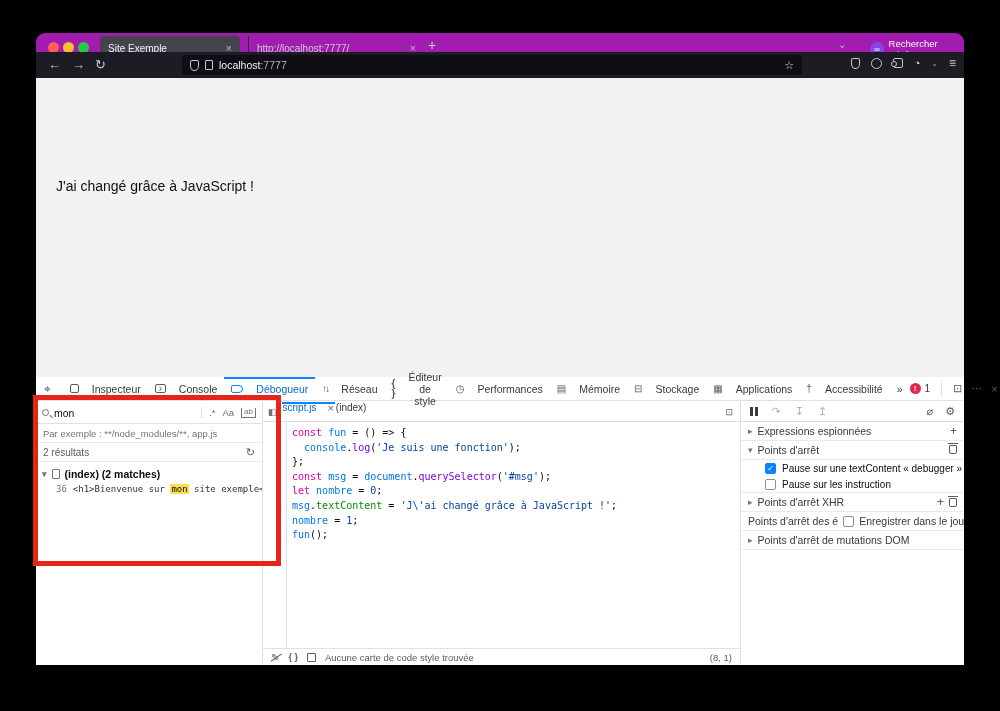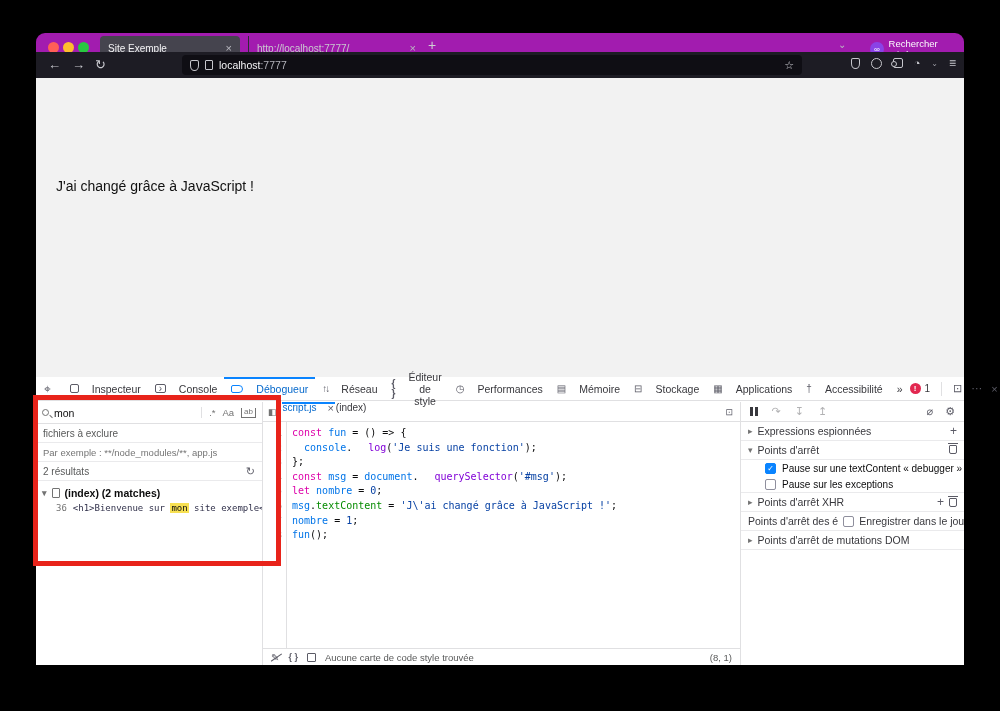--- a/index.html
+++ b/index.html
@@ -97,21 +97,21 @@
   .ed-tab { display:flex; gap:5px; padding:0 1px; color:#38383d; position:relative; }
   .ed-tab.active { color:#0669cc; }
   .ed-tab.active::before { content:""; position:absolute; left:0; top:0; right:0; height:2px; background:#0a84ff; }
   .ed-expand { margin-left:auto; display:flex; align-items:center; padding:0 7px; color:#5b5b66; font-size:9px; }
   .ed-body { flex:1; display:flex; overflow:hidden; }
   .gutter { width:24px; border-right:1px solid #e0e0e2; padding-top:4px; text-align:right; }
   .gutter .ln { font-family:"DejaVu Sans Mono",monospace; font-size:9.5px; line-height:14.6px; color:#737373; padding-right:4px; }
   .codearea { flex:1; padding:4px 0 0 5px; font-family:"DejaVu Sans Mono",monospace; font-size:10px; white-space:pre; }
   .cl { line-height:14.6px; }
   .tk-p { color:#0c0c0d; } .tk-k { color:#dd00a9; } .tk-v { color:#0074e8; }
-  .tk-f { color:#8000d7;margin-left:16px; } .tk-s { color:#0842a4; } .tk-n { color:#0842a4; } .tk-g { color:#058b00; }
+  .tk-f { color:#8000d7; } .tk-s { color:#0842a4; } .tk-n { color:#0842a4; } .tk-g { color:#058b00; }
   .ed-status { height:17px; border-top:1px solid #e0e0e2; display:flex; align-items:center; gap:9px; padding:0 8px; font-size:9.5px; color:#585959; }
   .bb-pencil { position:relative; font-size:10px; color:#5b5b66; }
   .bb-pencil::after { content:""; position:absolute; left:-1px; top:5px; width:13px; height:1.2px; background:#5b5b66; transform:rotate(-35deg); }
   .cubeic { width:9px; height:9px; border:1.1px solid #5b5b66; border-radius:1px; display:inline-block; }
   .cursorpos { margin-left:auto; color:#585959; }
 
   
   .rpanel { width:223px; font-size:10.5px; }
   .rp-cmd { height:20px; border-bottom:1px solid #e0e0e2; display:flex; align-items:center; gap:14px; padding:0 9px; }
   .pauseic { display:inline-flex; gap:2.5px; }
@@ -245,21 +245,20 @@
       <div class="lpanel">
         <div class="lp-search">
           <span class="mag"></span>
           <input value="mon" style="">
           <span class="modicons">
             <span>.*</span>
             <span>Aa</span>
             <span class="wordic">ab</span>
           </span>
         </div>
-        <div class="lp-row">fichiers à exclure</div>
         <div class="lp-row lp-input">
           <input placeholder="Par exemple : **/node_modules/**, app.js" style="">
         </div>
         <div class="lp-row lp-results">
           <span>2 résultats</span>
           <span class="refresh">↻</span>
         </div>
         <div class="file-row">
           <span class="tri">▾</span>
           <span class="pageic"></span>
@@ -332,21 +331,21 @@
           <span class="tri">▾</span>
           <span>Points d'arrêt</span>
           <span class="plus"><span class="trash"></span></span>
         </div>
         <div class="cbrow">
           <span class="cb checked">✓</span>
           <span>Pause sur une textContent « debugger »</span>
         </div>
         <div class="cbrow" style="border-bottom:1px solid #eaeaec;height:16px">
           <span class="cb"></span>
-          <span>Pause sur les exceptions</span>
+          <span>Pause sur les instruction</span>
         </div>
         <div class="rp-row">
           <span class="tri">▸</span>
           <span>Points d'arrêt XHR</span>
           <span class="plus">+</span>
           <span class="trash"></span>
         </div>
         <div class="rp-inline">
           <span>Points d'arrêt des é</span>
           <span class="cb"></span>

